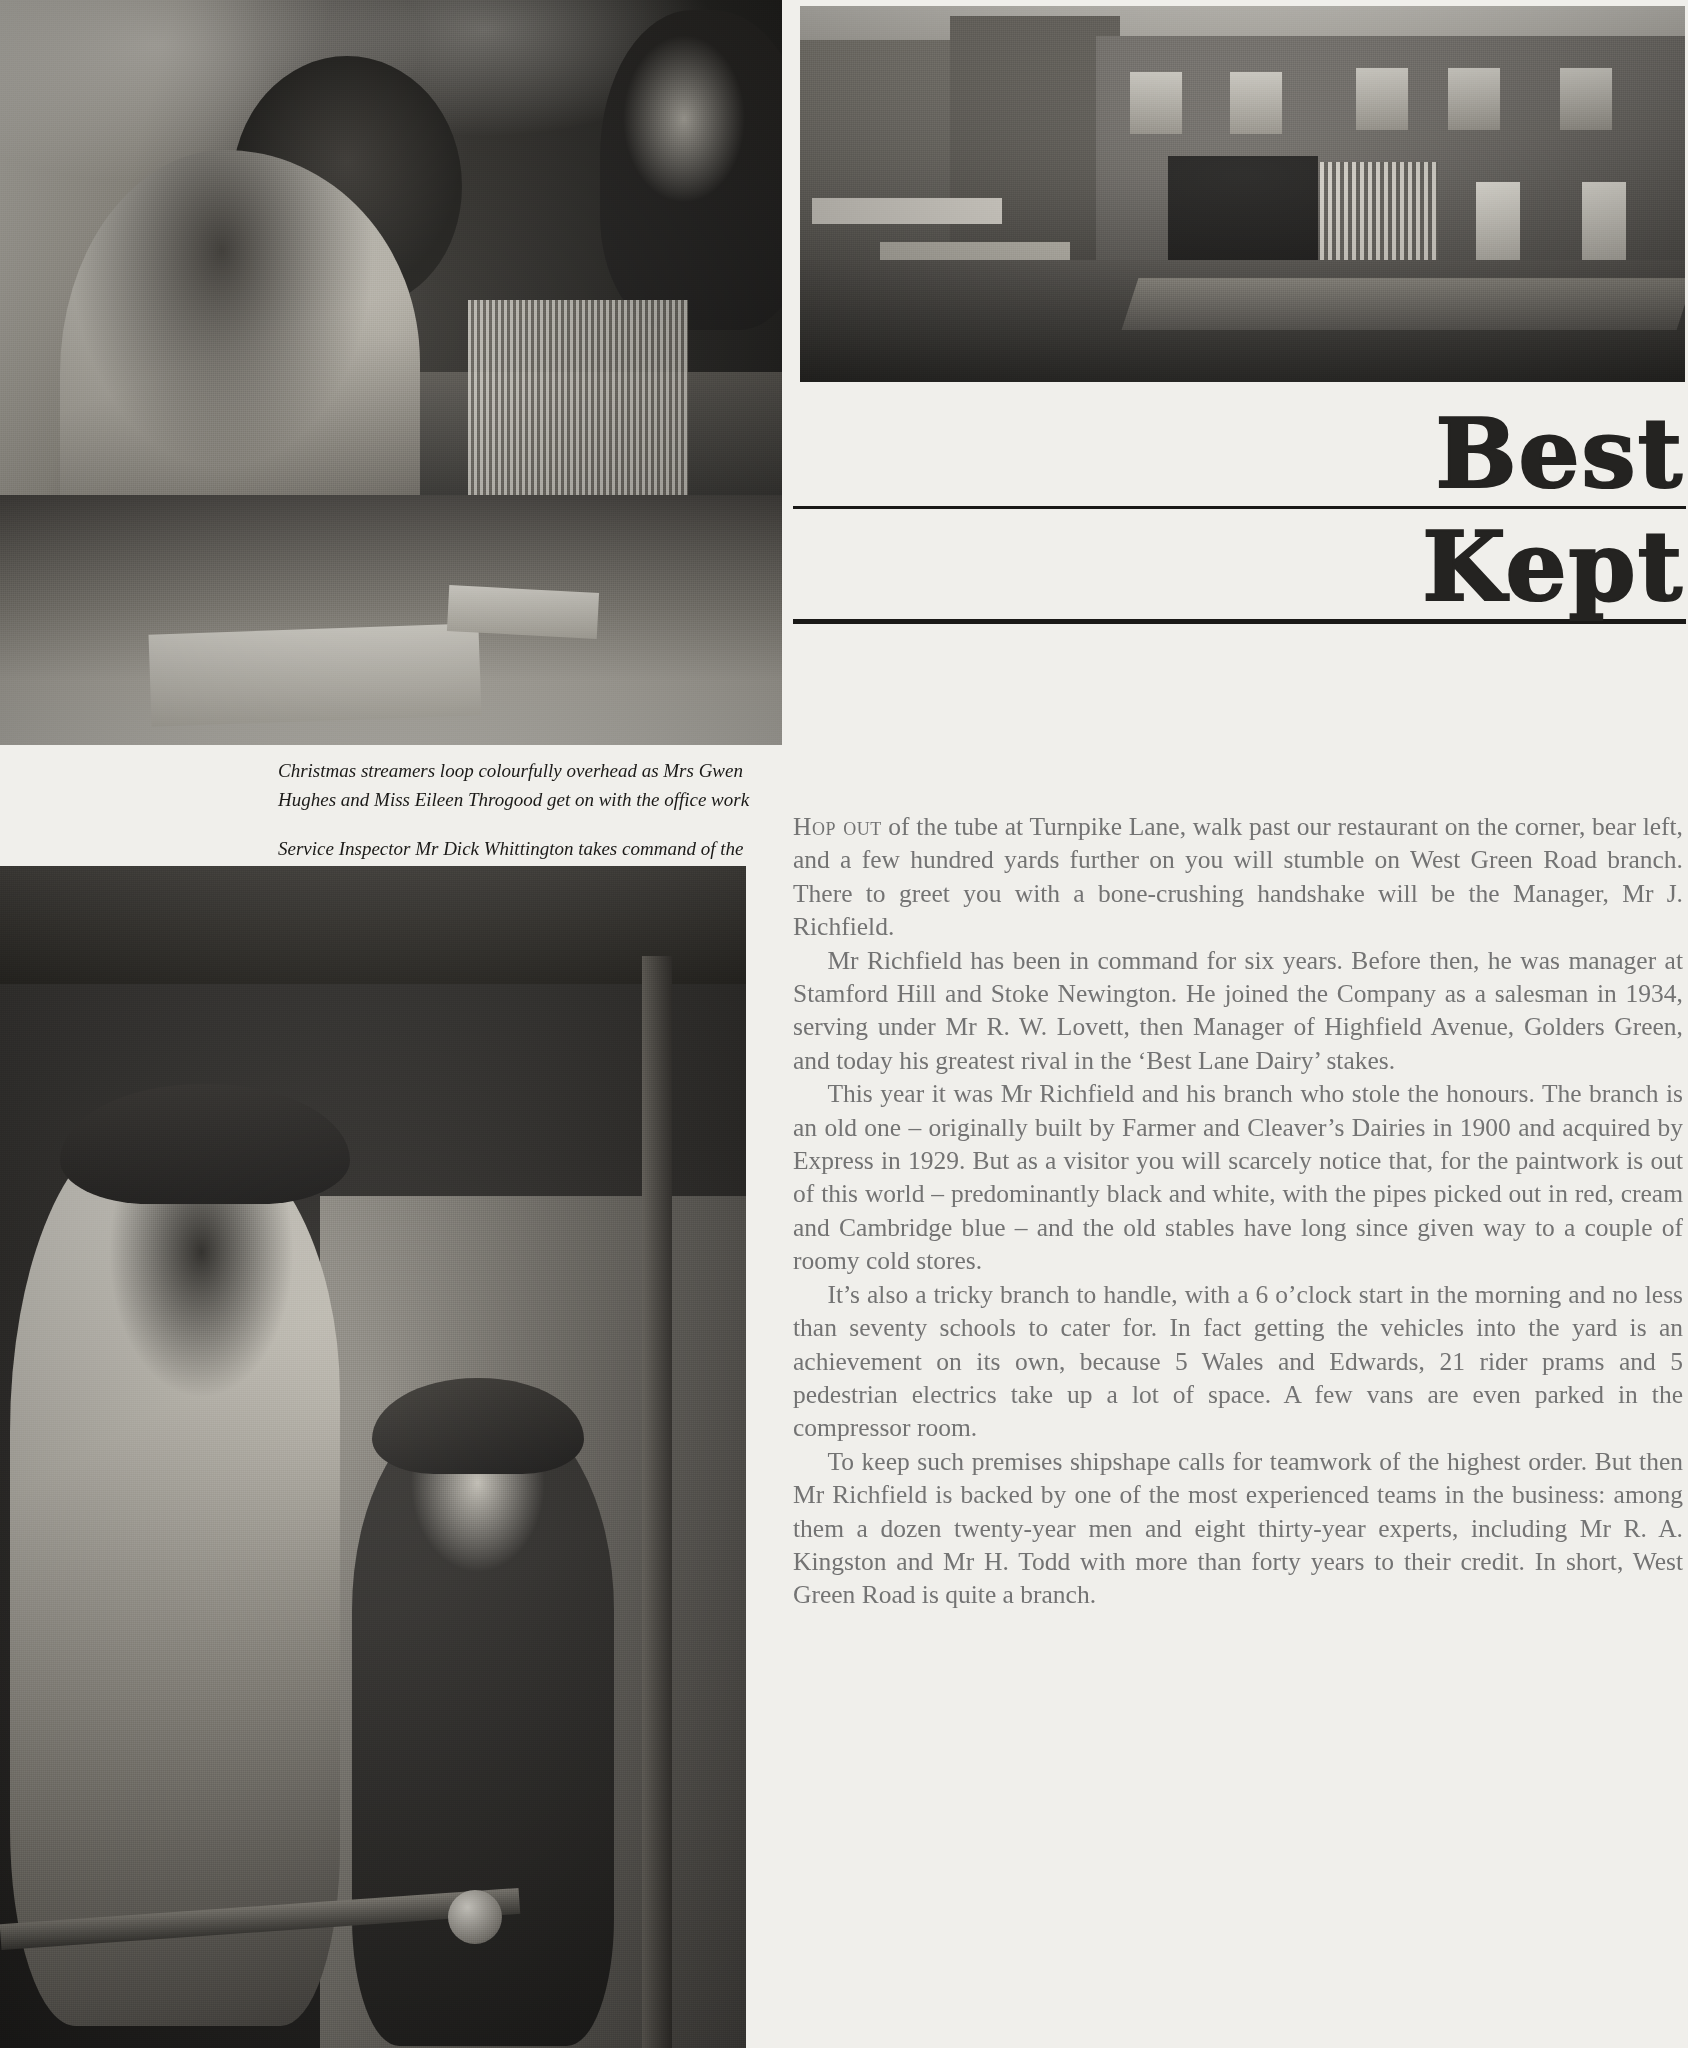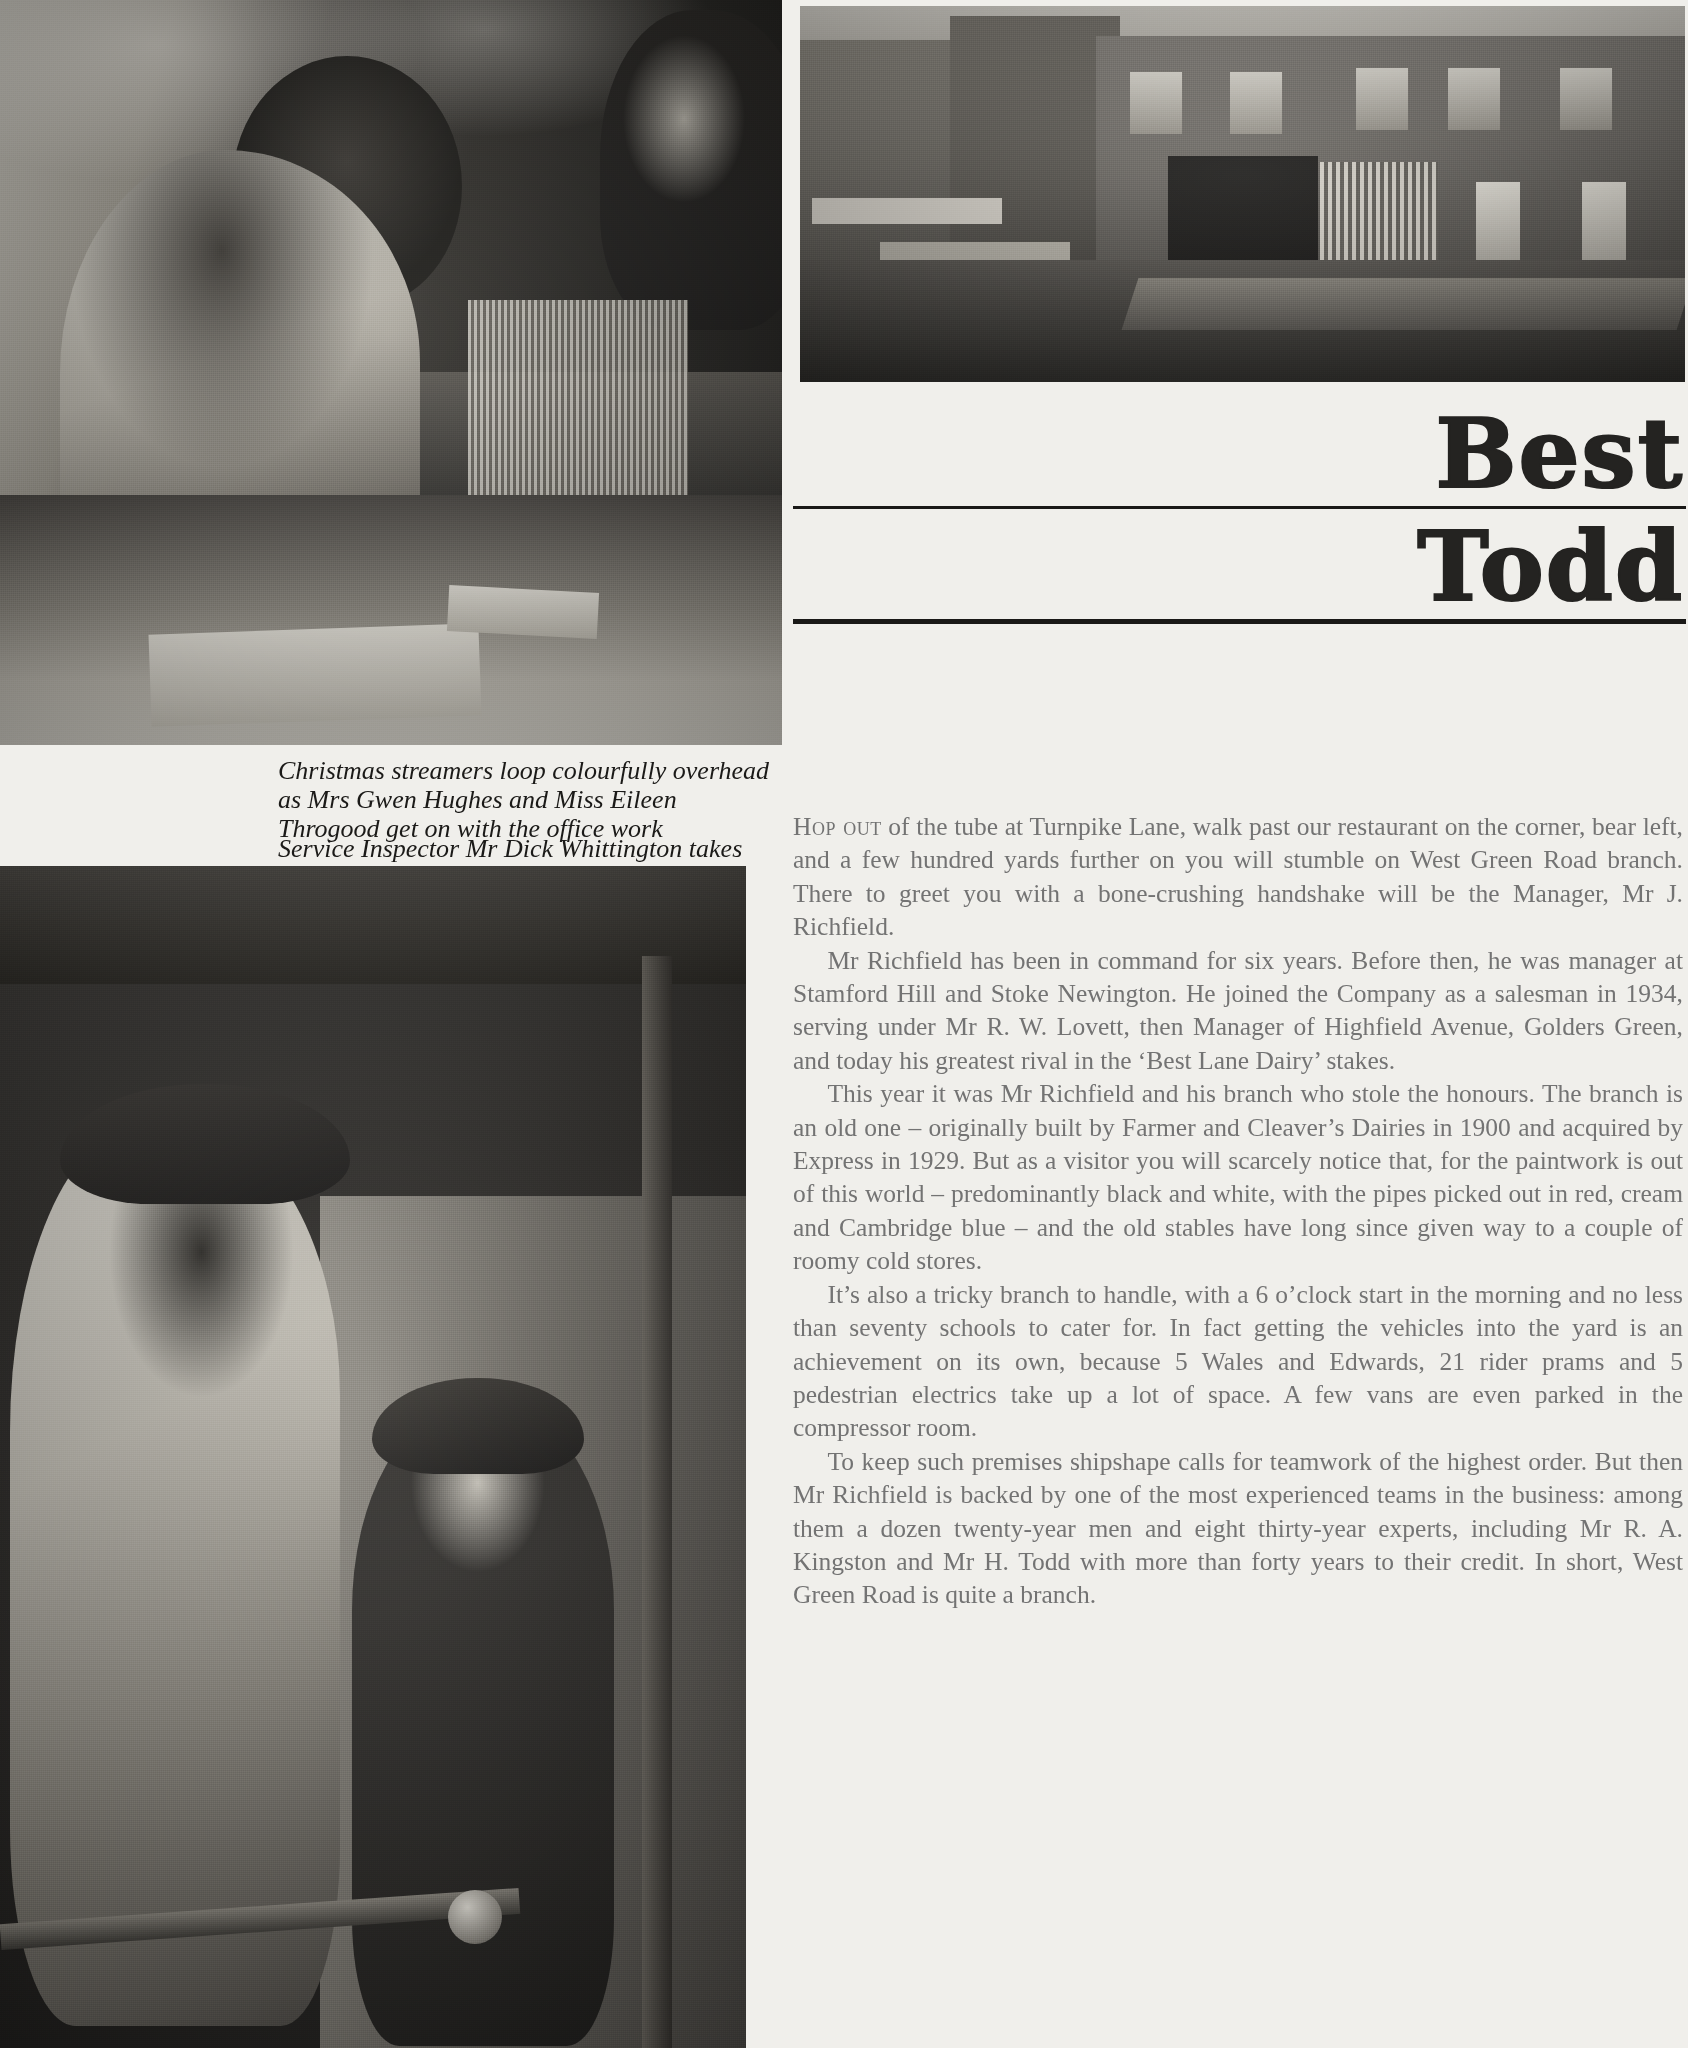--- a/index.html
+++ b/index.html
@@ -101,21 +101,21 @@
     background:linear-gradient(180deg,#55524d,#2a2926);}
   #photo-street .kerb{position:absolute;left:330px;bottom:52px;width:555px;height:52px;
     background:linear-gradient(180deg,#8b877e,#5a5752);transform:skewX(-18deg);}
   #photo-street .cart{position:absolute;left:80px;top:236px;width:190px;height:96px;
     background:linear-gradient(180deg,#b6b2a8 0 52%,#2c2a27 52% 100%);}
   #photo-street .sign{position:absolute;left:12px;top:192px;width:190px;height:26px;
     background:#d9d5cc;}
 
   
   .caption{position:absolute;left:278px;width:492px;
-    font-style:italic;font-size:26px;line-height:29px;color:#1b1a18;text-align:left;}
+    font-style:italic;font-size:19px;line-height:29px;color:#1b1a18;text-align:left;}
   #caption-office{top:756px;}
   #caption-servery{top:834px;}
 
   
   #headline{position:absolute;left:793px;top:396px;width:893px;}
   .rule{height:0;border-top:3px solid #1a1917;margin:0;}
   .rule.thin{border-top-width:2px;}
   .hl-line{
     font-family:"DejaVu Serif","Liberation Serif",serif;
     font-weight:bold;
@@ -190,21 +190,21 @@
     <div class="cart"></div>
     <div class="pavement"></div>
     <div class="kerb"></div>
     <div class="grain"></div>
     <div class="vign"></div>
   </div>
 
   <div id="headline">
     <div class="hl-line">Best</div>
     <div class="rule"></div>
-    <div class="hl-line">Todd</div>
+    <div class="hl-line">Kept</div>
     <div class="rule"></div>
     <div class="rule thin"></div>
   </div>
 
   <div id="article">
     <p class="lead"><span class="smallcaps">Hop out</span><span> of the tube at Turnpike Lane, walk past our restaurant on the corner, bear left, and a few hundred yards further on you will stumble on West Green Road branch. There to greet you with a bone-crushing handshake will be the Manager, Mr J. Richfield.</span></p>
     <p>Mr Richfield has been in command for six years. Before then, he was manager at Stamford Hill and Stoke Newington. He joined the Company as a salesman in 1934, serving under Mr R. W. Lovett, then Manager of Highfield Avenue, Golders Green, and today his greatest rival in the ‘Best Lane Dairy’ stakes.</p>
     <p>This year it was Mr Richfield and his branch who stole the honours. The branch is an old one – originally built by Farmer and Cleaver’s Dairies in 1900 and acquired by Express in 1929. But as a visitor you will scarcely notice that, for the paintwork is out of this world – predominantly black and white, with the pipes picked out in red, cream and Cambridge blue – and the old stables have long since given way to a couple of roomy cold stores.</p>
     <p>It’s also a tricky branch to handle, with a 6 o’clock start in the morning and no less than seventy schools to cater for. In fact getting the vehicles into the yard is an achievement on its own, because 5 Wales and Edwards, 21 rider prams and 5 pedestrian electrics take up a lot of space. A few vans are even parked in the compressor room.</p>
     <p>To keep such premises shipshape calls for teamwork of the highest order. But then Mr Richfield is backed by one of the most experienced teams in the business: among them a dozen twenty-year men and eight thirty-year experts, including Mr R. A. Kingston and Mr H. Todd with more than forty years to their credit. In short, West Green Road is quite a branch.</p>

